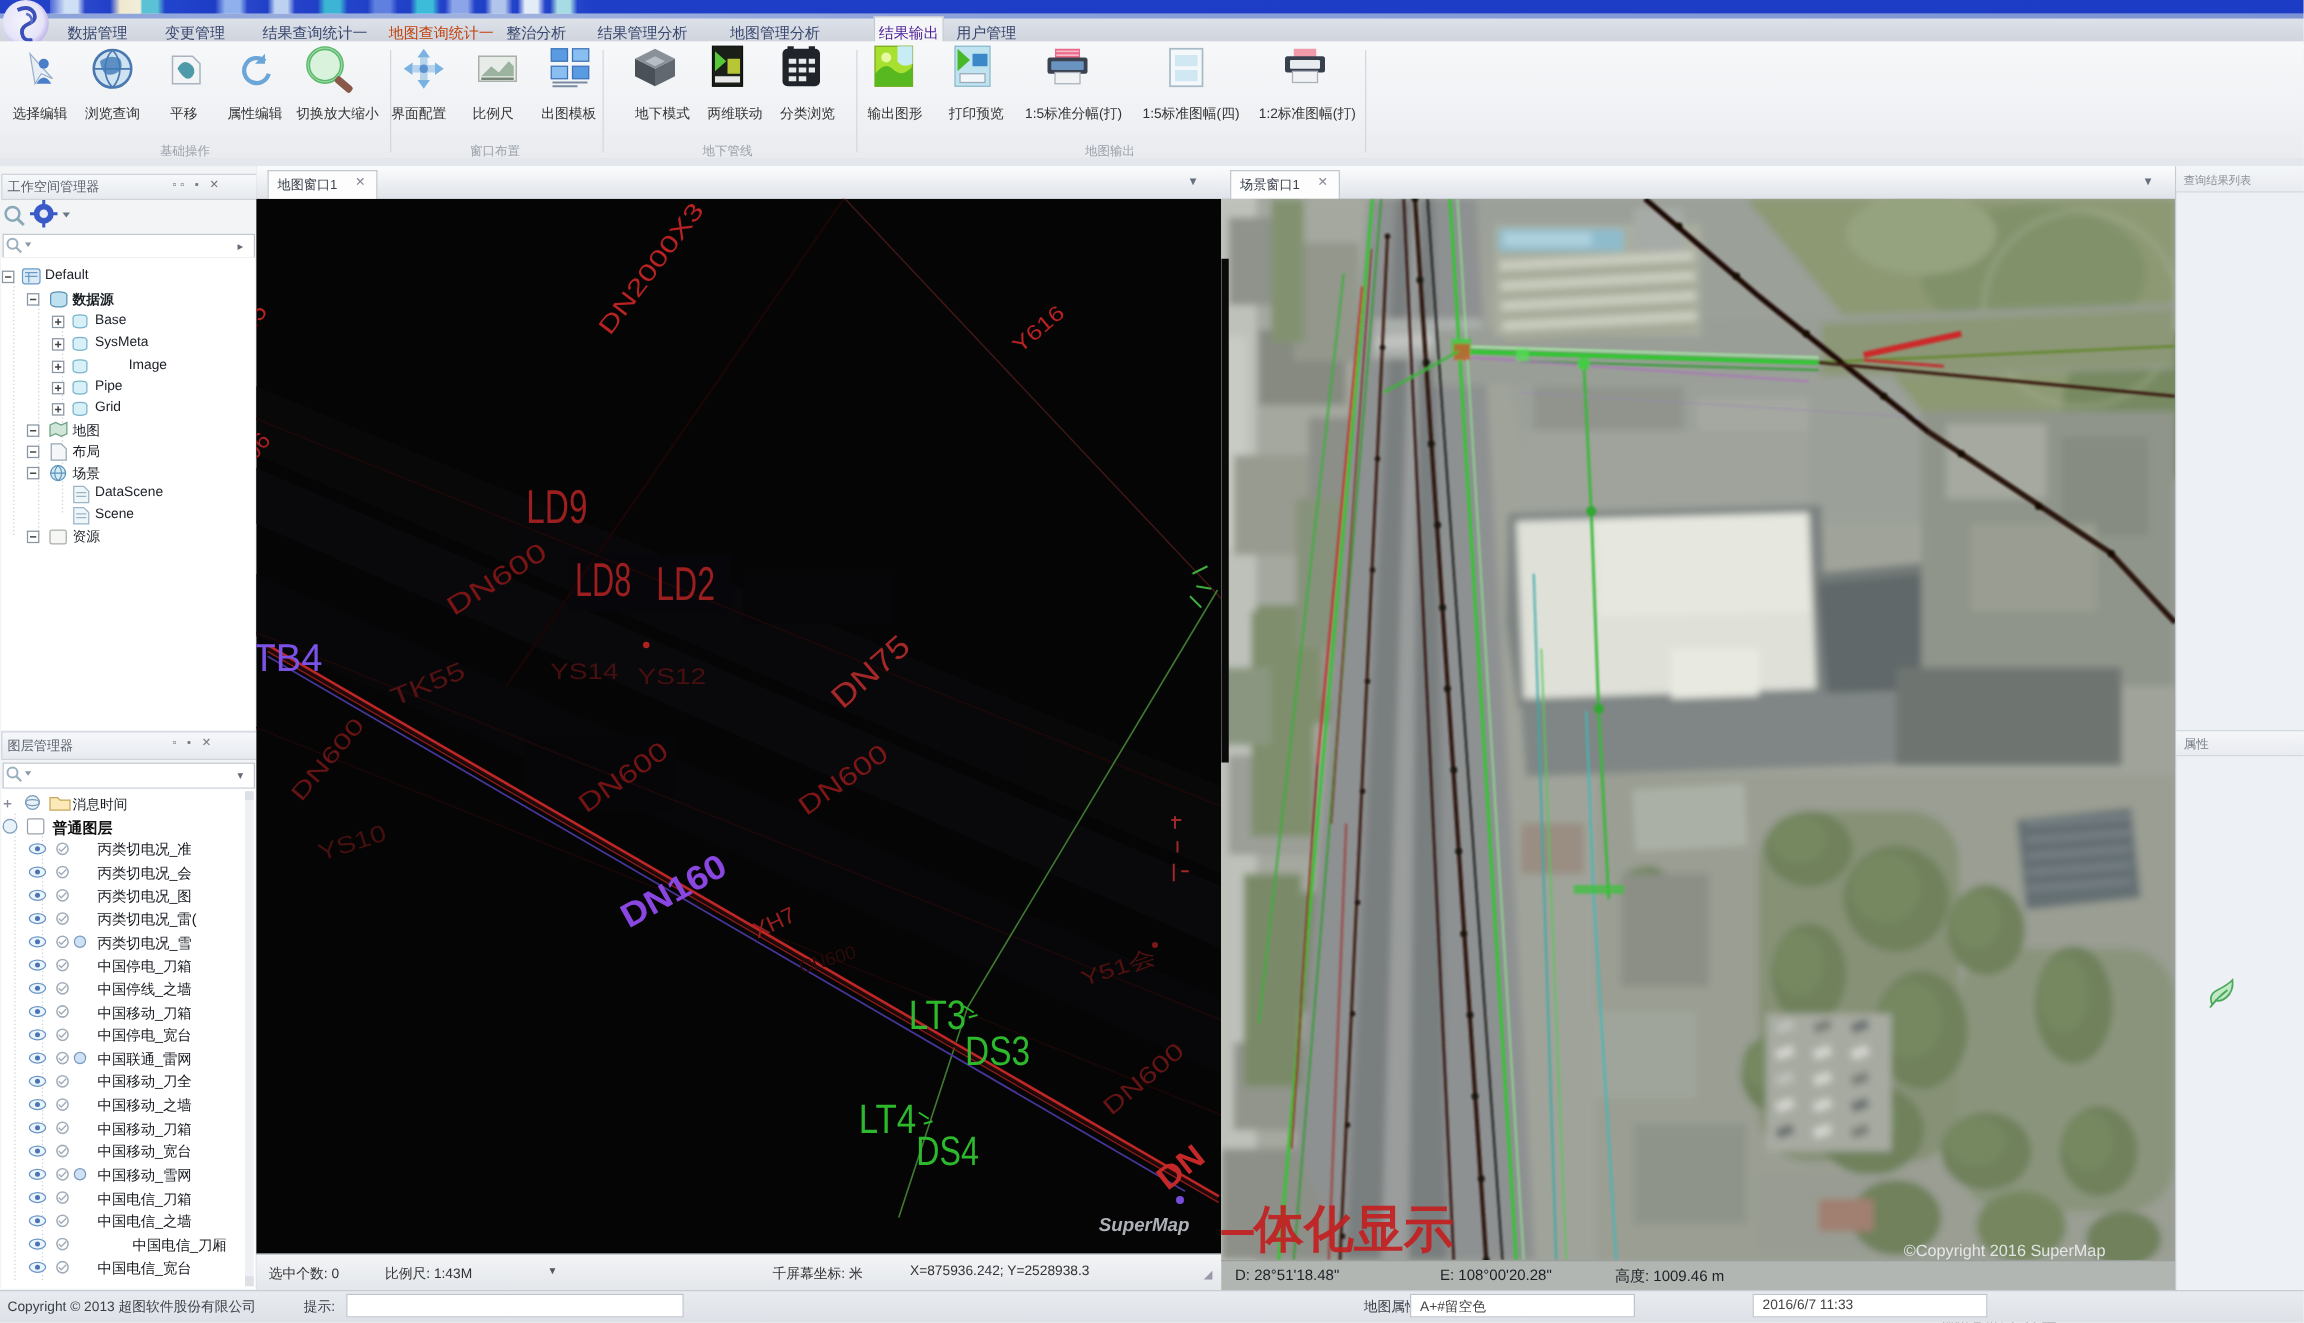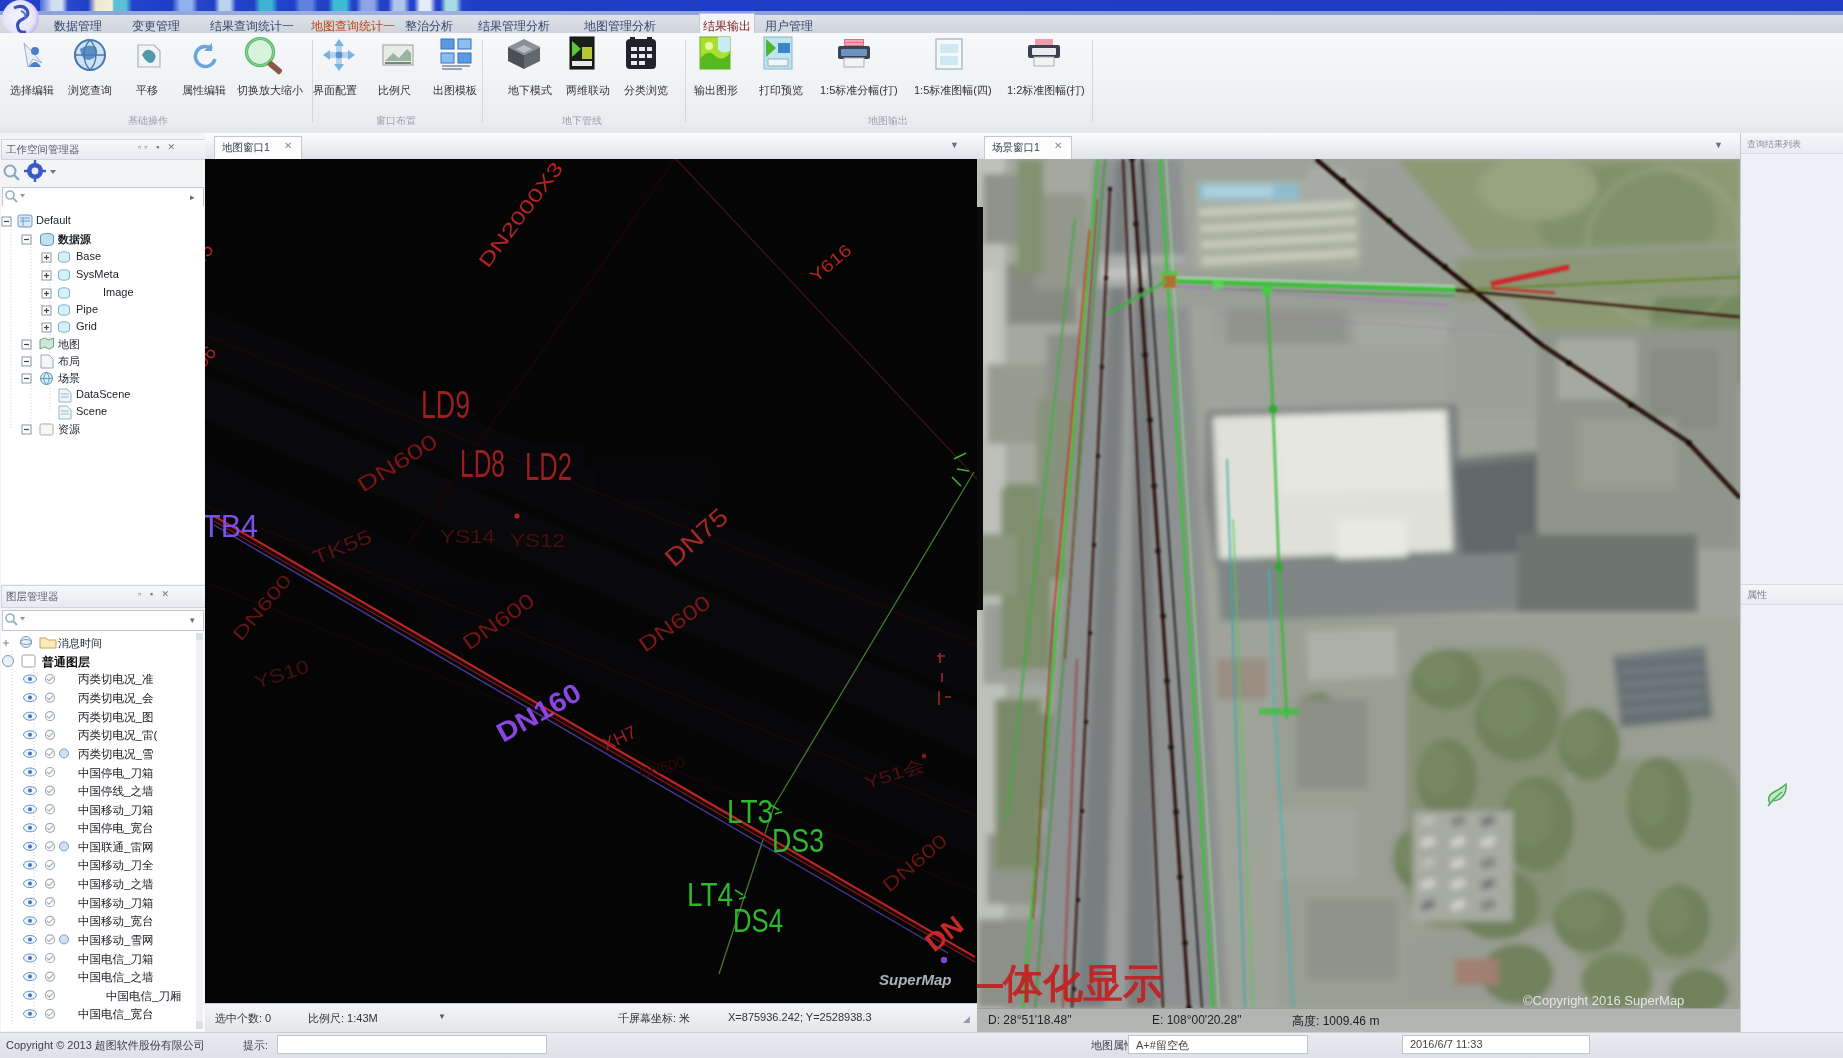--- a/index.html
+++ b/index.html
@@ -28,21 +28,21 @@
 
 <div class="abs" style="left:0;top:15px;width:1843px;height:18px;background:linear-gradient(#dde1e8,#cfd4dd);border-bottom:1px solid #c2c7d0;"></div>
 <div class="abs" style="left:699px;top:13px;width:54px;height:20px;background:#f4f5f7;border:1px solid #c2c7d0;border-bottom:none;"></div>
 <div class="abs txt" style="top:18px;left:54px;color:#36466e;font-size:12px;">数据管理</div>
 <div class="abs txt" style="top:18px;left:132px;color:#36466e;font-size:12px;">变更管理</div>
 <div class="abs txt" style="top:18px;left:210px;color:#36466e;font-size:12px;">结果查询统计一</div>
 <div class="abs txt" style="top:18px;left:311px;color:#c2410c;font-size:12px;">地图查询统计一</div>
 <div class="abs txt" style="top:18px;left:405px;color:#36466e;font-size:12px;">整治分析</div>
 <div class="abs txt" style="top:18px;left:478px;color:#36466e;font-size:12px;">结果管理分析</div>
 <div class="abs txt" style="top:18px;left:584px;color:#36466e;font-size:12px;">地图管理分析</div>
-<div class="abs txt" style="top:18px;left:703px;color:#7f1d1d;font-size:12px;">结果输出</div>
+<div class="abs txt" style="top:18px;left:703px;color:#4c1d95;font-size:12px;">结果输出</div>
 <div class="abs txt" style="top:18px;left:765px;color:#36466e;font-size:12px;">用户管理</div>
 
 <div class="abs" style="left:2px;top:0px;width:37px;height:37px;border-radius:50%;
 background:radial-gradient(circle at 45% 45%, #f4f4fc 0%, #e6e4f8 55%, #b9aee8 75%, #9a8ad8 100%);"></div>
 <svg class="abs" style="left:6px;top:3px;" width="30" height="32" viewBox="0 0 30 32">
  <path d="M8 5 q9 -4 13 2 q3 6 -4 9 q-7 3 -5 9 q1 5 8 4" fill="none" stroke="#3a50b8" stroke-width="3"></path>
  <path d="M15 8 q6 2 4 8" fill="none" stroke="#5a70c8" stroke-width="2"></path>
 </svg>
 
 <div class="abs" style="left:0;top:33px;width:1843px;height:94px;background:linear-gradient(#f7f8fa,#eef0f3 70%,#e9ebef);border-bottom:1px solid #cdd1d8;"></div>

